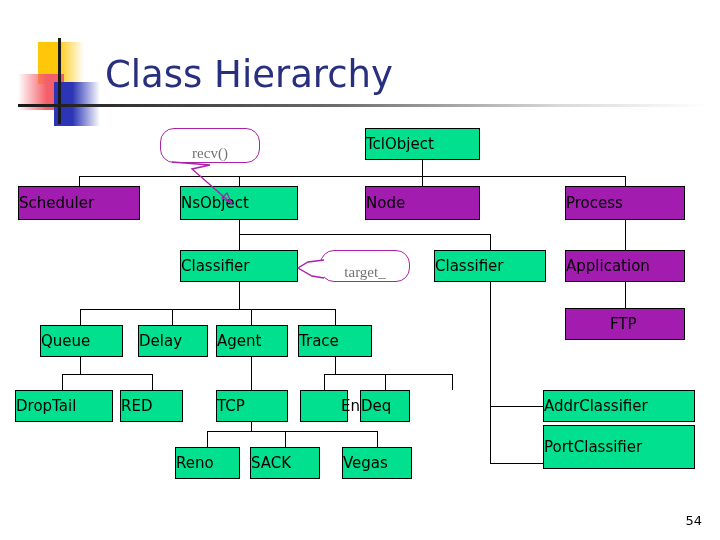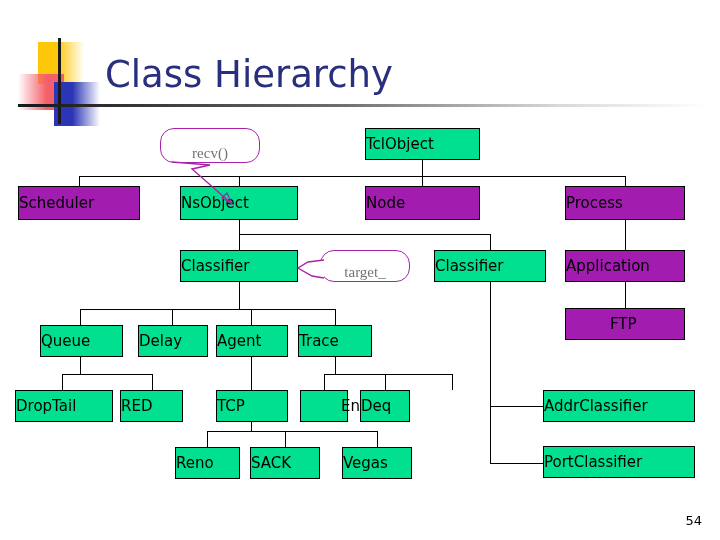--- a/index.html
+++ b/index.html
@@ -262,21 +262,21 @@
 
     <div class="node green" style="left:175px; top:447px; width:65px; height:32px;">
         <span>Reno</span>
       </div>
     <div class="node green" style="left:250px; top:447px; width:70px; height:32px;">
         <span>SACK</span>
       </div>
     <div class="node green" style="left:342px; top:447px; width:70px; height:32px;">
         <span>Vegas</span>
       </div>
-    <div class="node green" style="left:543px; top:446px; width:152px; height:32px;">
+    <div class="node green" style="left:543px; top:425px; width:152px; height:44px;">
         <span>PortClassifier</span>
       </div>
 
     <div class="callout" style="left:160px; top:128px; width:100px; height:35px;">
         <span>recv()</span>
       </div>
     <svg class="callout-tail" style="left:170px; top:160px; width:110px; height:48px;" viewBox="0 0 110 48">
       <path d="M2,2 L40,5 L22,9 L62,44" fill="none" stroke="#aa22aa" stroke-width="1.4"></path>
       <path d="M62,44 L52,38 L57,33 Z" fill="none" stroke="#aa22aa" stroke-width="1.2"></path>
     </svg>

